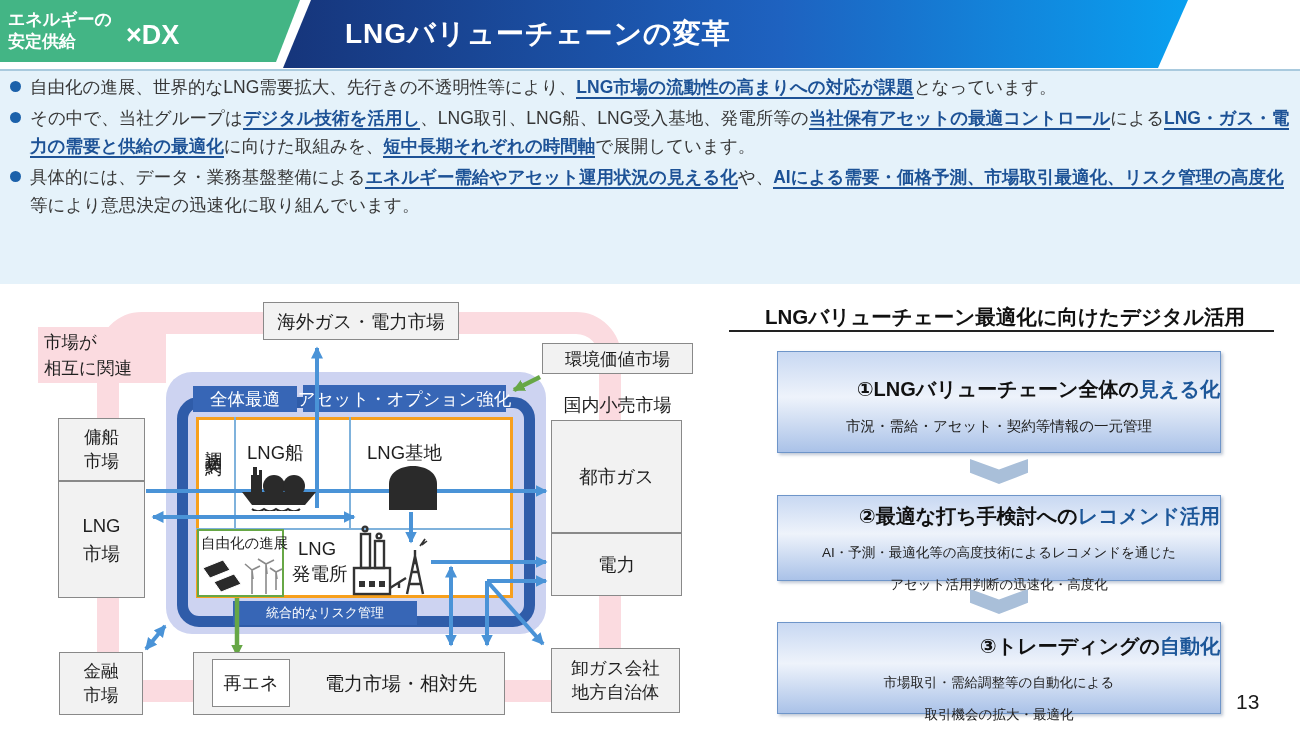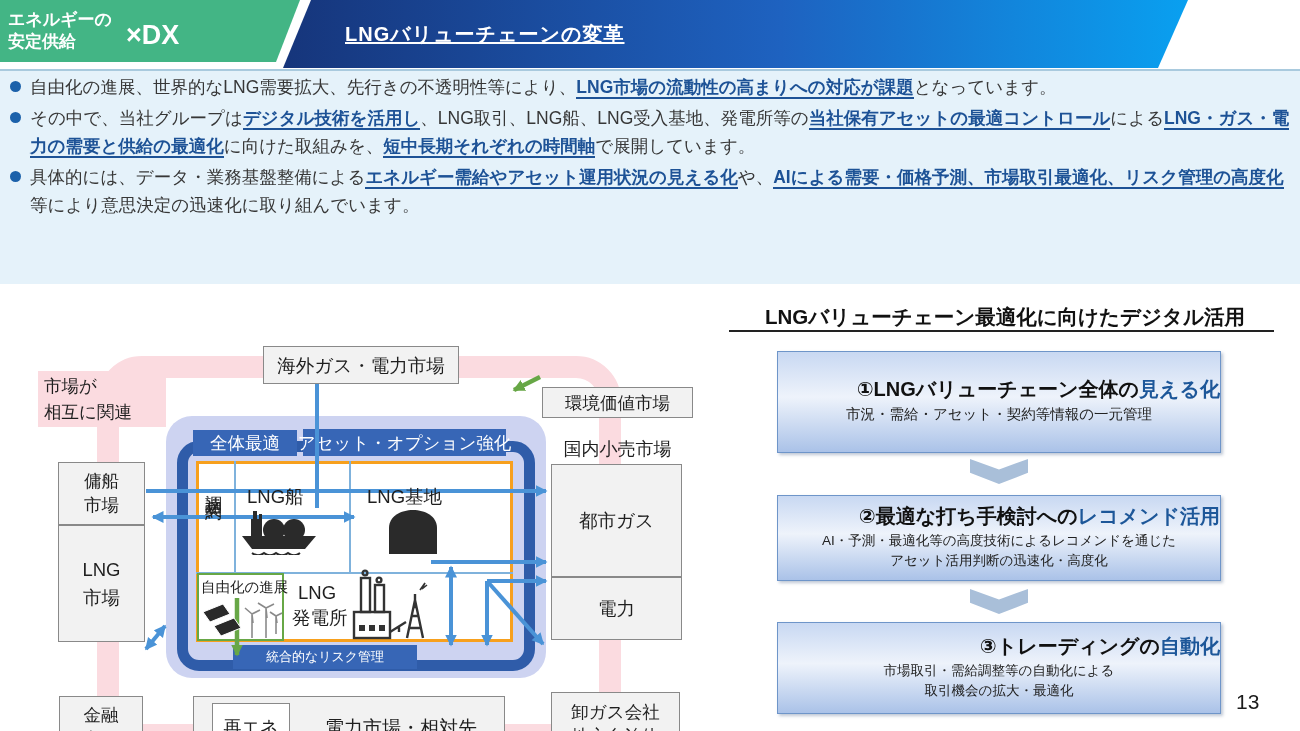--- a/index.html
+++ b/index.html
@@ -7,30 +7,30 @@
          font-family:"Liberation Sans","DejaVu Sans",sans-serif;}
   
   .hdr-green{position:absolute;left:0;top:0;width:312px;height:62px;background:var(--header-green,#43b585);
     clip-path:polygon(0 0,300px 0,276px 62px,0 62px);display:flex;align-items:center;gap:14px;padding-left:8px;box-sizing:border-box;}
   .hdr-tag{color:#fff;font-weight:bold;font-size:17px;line-height:1.32;white-space:nowrap;}
   .hdr-dx{color:#fff;font-weight:bold;font-size:27px;margin-top:8px;white-space:nowrap;}
   .hdr-banner{position:absolute;left:283px;top:0;width:905px;height:68px;
     background:linear-gradient(90deg,var(--banner-navy,#16357b) 0%,var(--banner-mid,#1e62c0) 55%,var(--banner-azure,#09a0f0) 100%);
     clip-path:polygon(28px 0,100% 0,calc(100% - 30px) 100%,0 100%);
     display:flex;align-items:center;}
-  .hdr-title{color:#fff;font-weight:bold;font-size:20px;letter-spacing:1px;padding-left:62px;white-space:nowrap;text-decoration:underline;}
+  .hdr-title{color:#fff;font-weight:bold;font-size:28px;letter-spacing:1px;padding-left:62px;white-space:nowrap;}
   
   .strip{position:absolute;left:0;top:69px;width:1300px;height:215px;background:var(--content-bg,#e5f2fa);
     border-top:2px solid var(--content-border,#a9cade);box-sizing:border-box;padding:2px 8px 0 10px;}
   .bullet{display:flex;gap:9px;margin-bottom:3px;}
   .dot{flex:none;width:11px;height:11px;border-radius:50%;background:var(--bullet-dot,#1b61aa);margin-top:8px;}
   .b-text{font-size:17.5px;line-height:28px;color:var(--text-dark,#373737);width:1262px;}
   .b-text .em{font-weight:bold;color:var(--em-blue,#1d5296);border-bottom:2px solid var(--em-blue,#1d5296);}
   
-  .abs{position:absolute;box-sizing:border-box;margin-top:44px;}
+  .abs{position:absolute;box-sizing:border-box;}
   .gbox{background:var(--gray-box-bg,#f2f2f2);border:1.5px solid var(--gray-box-border,#898989);
     display:flex;flex-direction:column;align-items:center;justify-content:center;color:#1f1f1f;z-index:6;text-align:center;}
   .gbox div{white-space:nowrap;}
   .bluebox{background:var(--label-blue,#3766b6);color:#fff;display:flex;align-items:center;justify-content:center;
     white-space:nowrap;z-index:4;}
   .pink-ring{border:22px solid var(--pink,#fbdbe0);border-radius:45px;z-index:1;}
   .pink-fill{background:var(--pink,#fbdbe0);z-index:1;}
   .lavender{background:var(--lavender,#cdd3f1);border-radius:26px;z-index:2;}
   .ring{border:11px solid var(--ring-blue,#2f5ca9);border-radius:22px;z-index:3;}
   .orangebox{background:#fff;border:3px solid var(--orange,#f7a01d);z-index:4;}
@@ -39,21 +39,21 @@
   .icon{z-index:6;}
   #arrows{position:absolute;left:0;top:290px;z-index:5;pointer-events:none;}
   
   .p-title{position:absolute;left:740px;top:303px;width:530px;text-align:center;font-weight:bold;font-size:20.5px;color:#111;z-index:6;white-space:nowrap;}
   .p-underline{position:absolute;left:729px;top:330px;width:545px;height:2px;background:#222;z-index:6;}
   .step{position:absolute;left:777px;width:442px;text-align:center;z-index:6;
     background:linear-gradient(180deg,var(--step-top,#c8d8f2) 0%,var(--step-mid,#eef3fb) 45%,var(--step-bottom,#aac2e8) 100%);
     border:1.6px solid var(--step-border,#6e95c9);box-shadow:2px 2px 3px rgba(110,130,160,.45);}
   .step-title{font-weight:bold;font-size:20px;color:#111;white-space:nowrap;text-align:right;}
   .step-title .accent{color:var(--step-accent,#1d5799);}
-  .step-line{font-size:13.5px;color:#222;margin-top:2px;white-space:nowrap;}
+  .step-line{font-size:13.5px;color:#222;margin-top:14px;white-space:nowrap;}
   .chev{position:absolute;left:970px;width:58px;height:25px;background:var(--chevron,#a9bfd9);z-index:6;
     clip-path:polygon(0 0,50% 42%,100% 0,100% 55%,50% 100%,0 55%);}
   .pagenum{position:absolute;left:1236px;top:690px;font-size:21px;color:#1c1c1c;z-index:6;}
 </style>
 </head>
 <body>
 
 <div id="slide">
 
   <div class="hdr-green">

